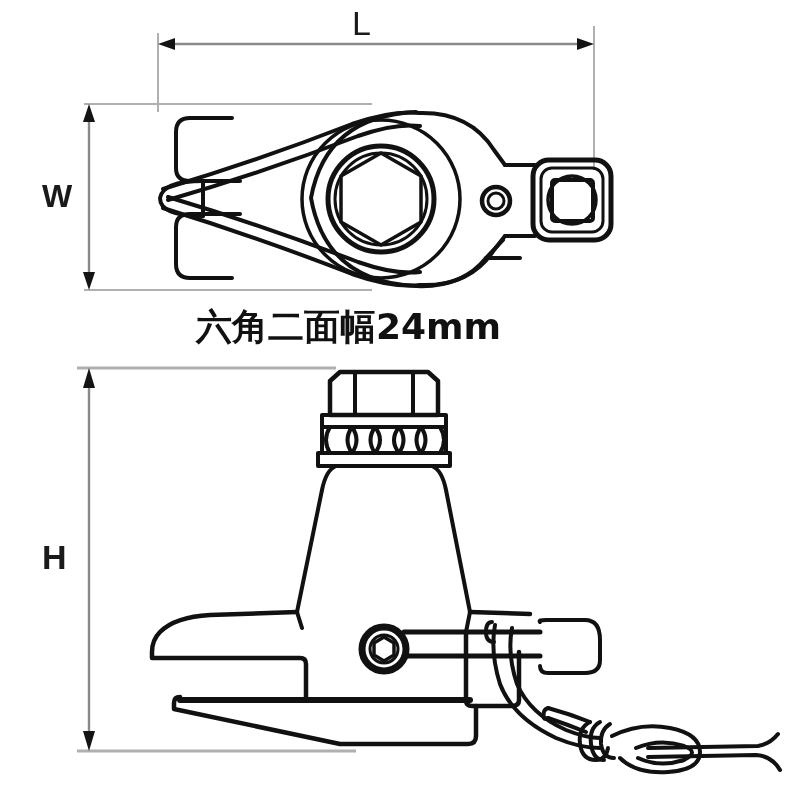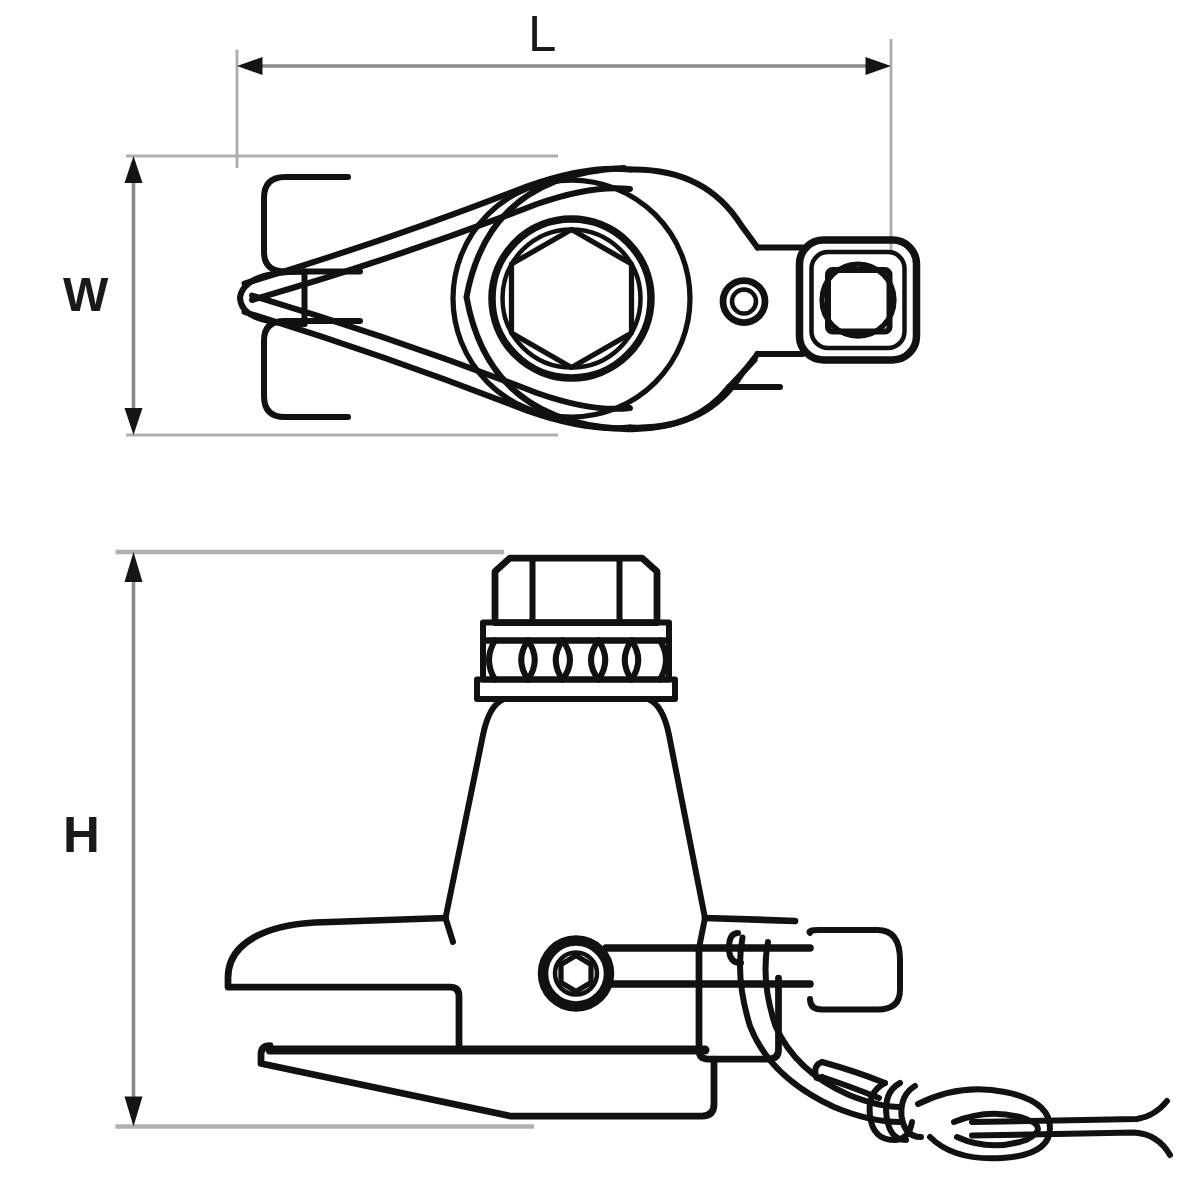--- a/index.html
+++ b/index.html
@@ -204,14 +204,15 @@
 
       <path d="M 648,748 L 758,746 Q 770,744 778,734" stroke-width="4"></path>
       <path d="M 648,757 L 756,755 Q 772,756 780,770" stroke-width="4"></path>
     </g>
   </svg>
 
   <div class="dim-label" id="label-L">L</div>
   <div class="dim-label" id="label-W">W</div>
   <div class="dim-label" id="label-H">H</div>
 
+  <div id="spec-note">六角二面幅24mm</div>
 
 </div>
 
 </body></html>

